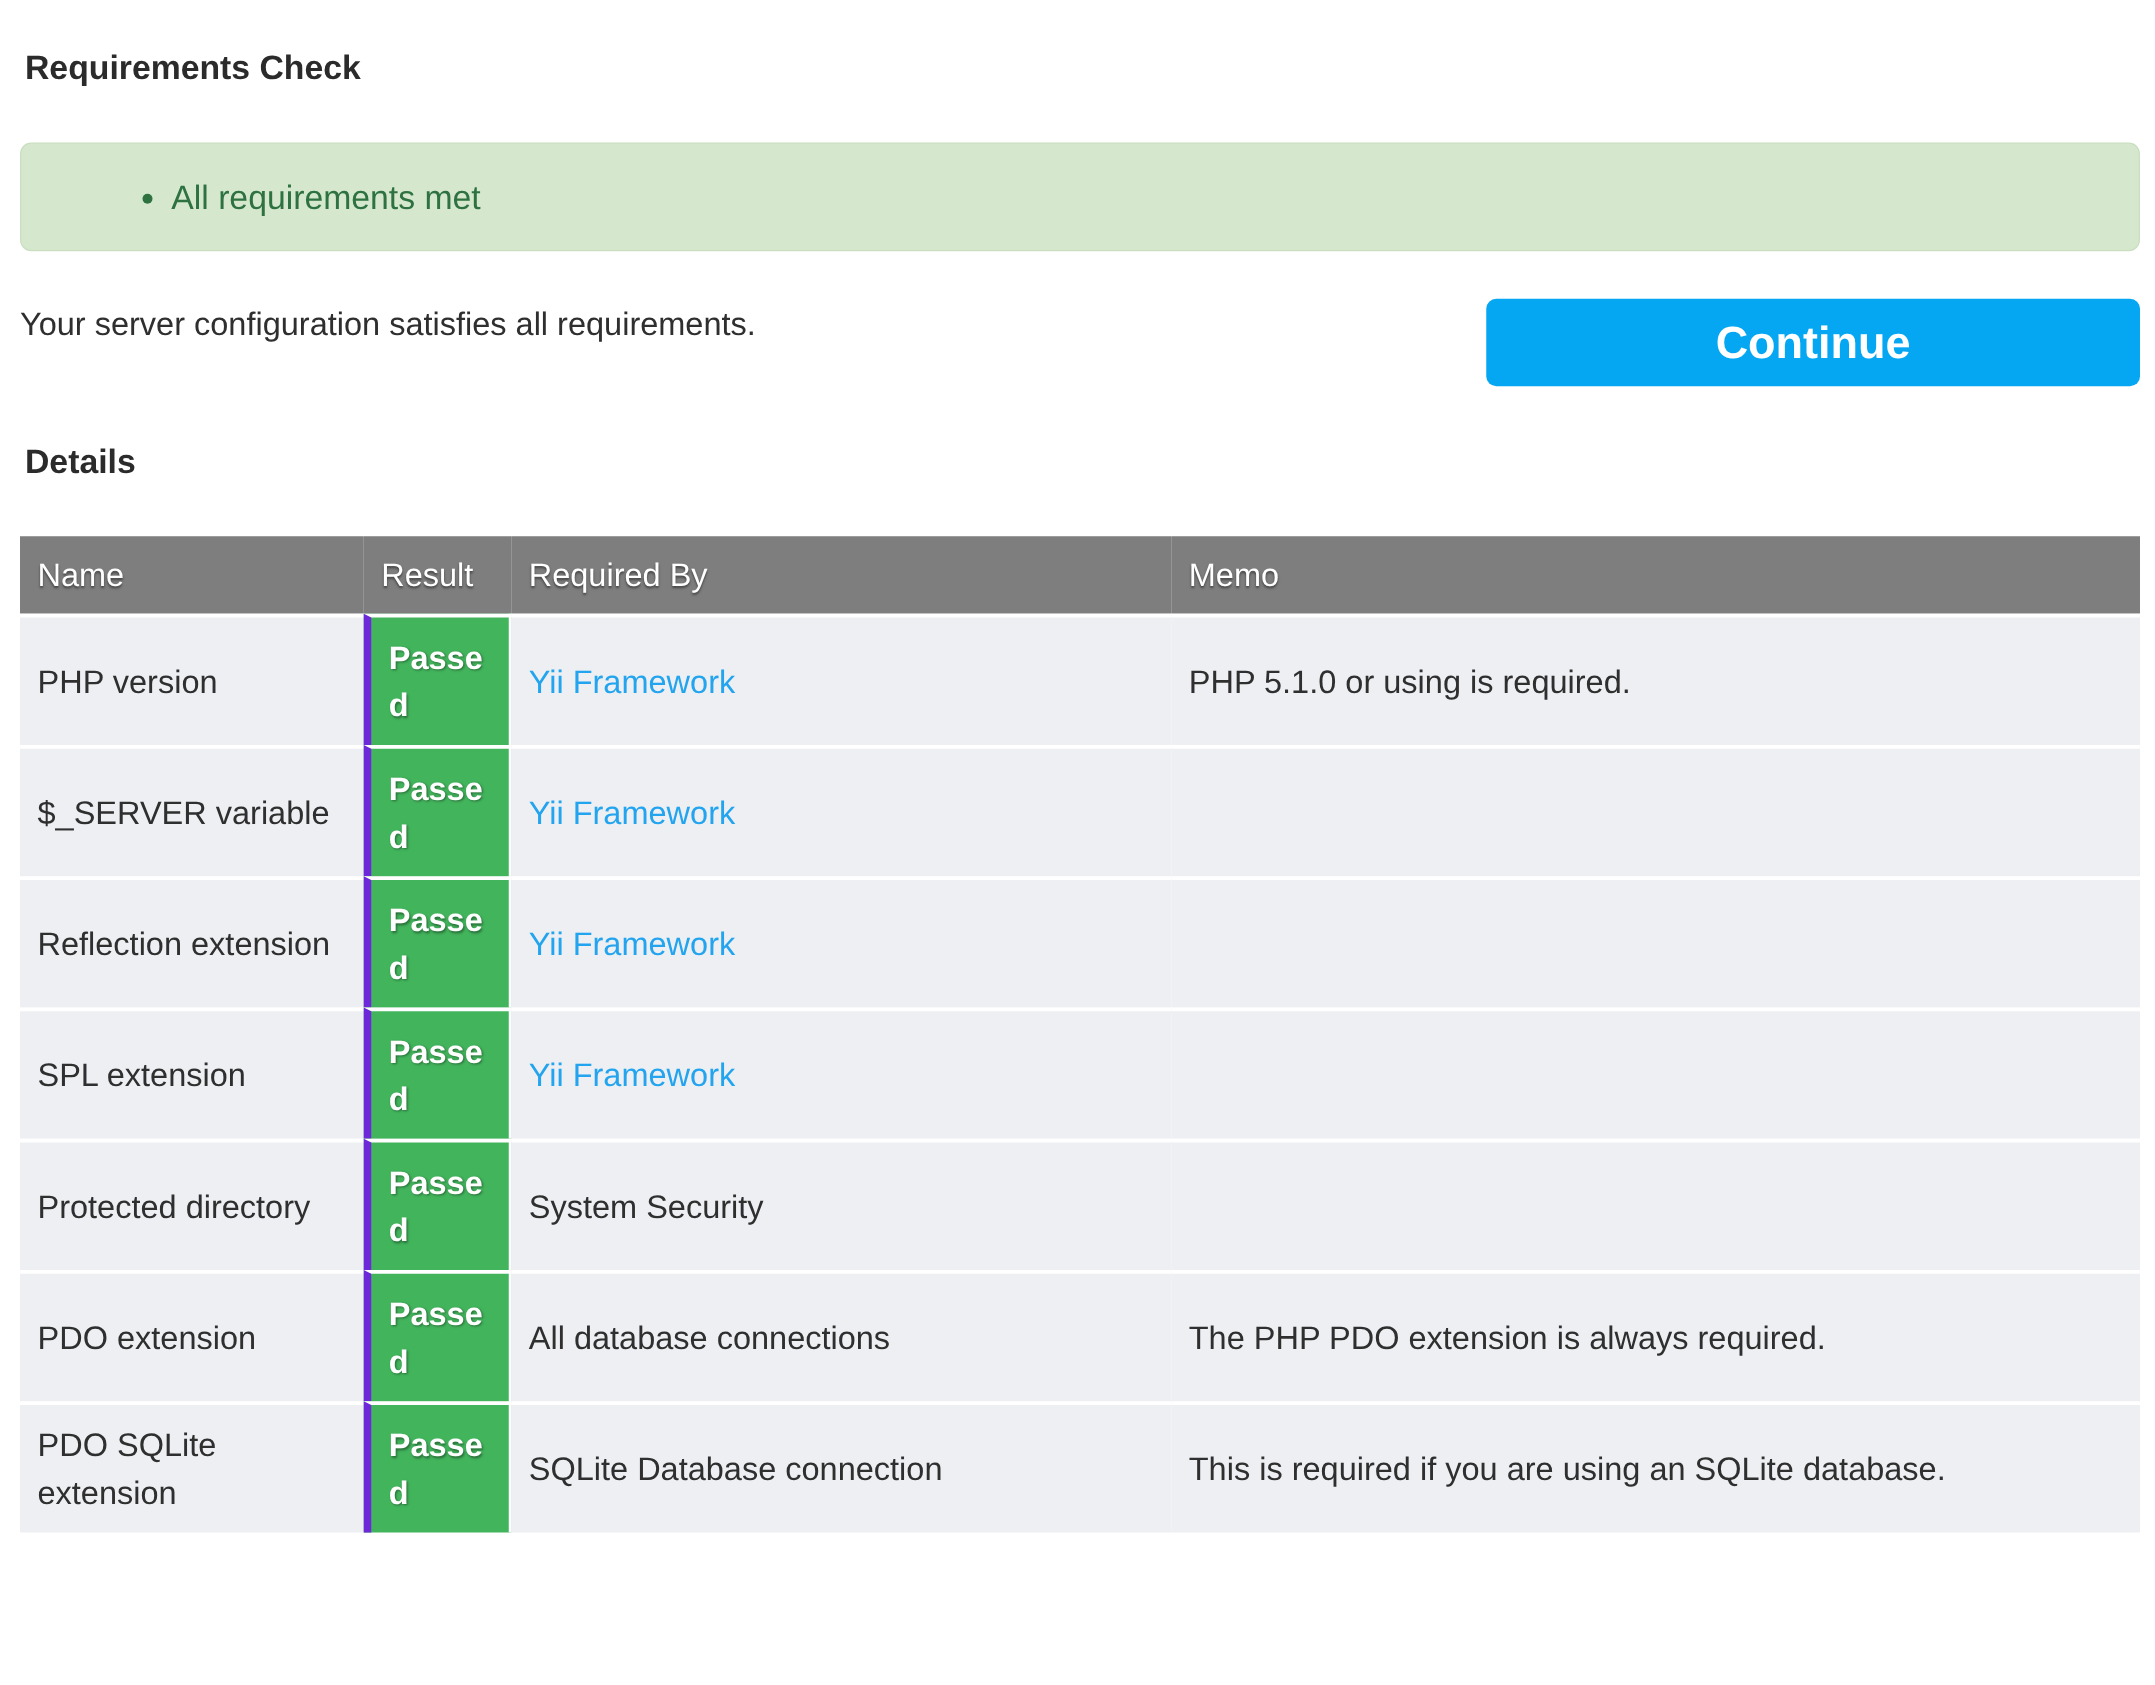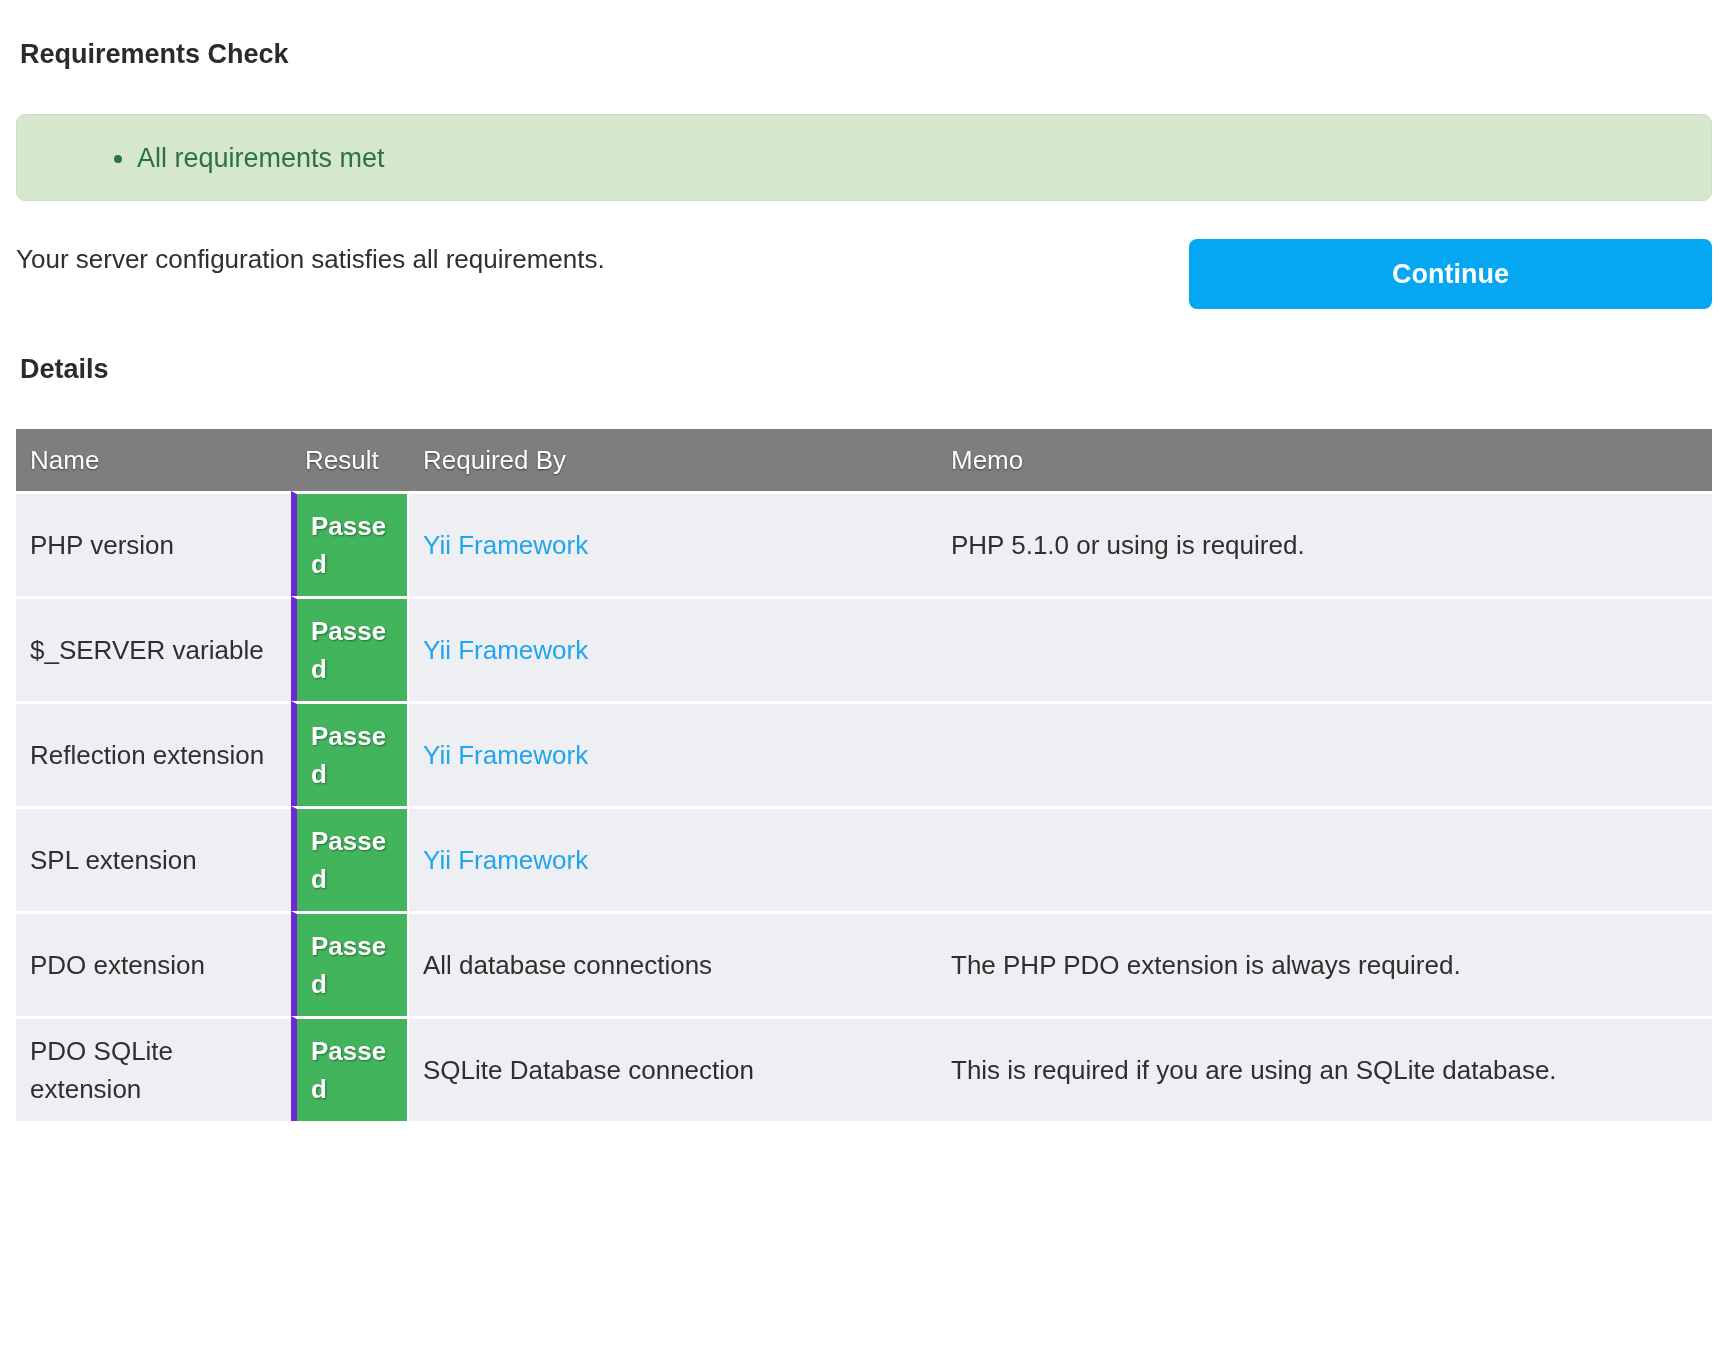--- a/index.html
+++ b/index.html
@@ -36,21 +36,21 @@
   }
   .alert-success li::marker{color:var(--alert-text);}
 
   .action-row{position:relative;margin:38px 12px 0 16px;height:110px;}
   .summary-text{margin:0;padding-top:4px;font-size:26px;line-height:32px;color:var(--text-dark);}
   .continue-btn{
     position:absolute;top:0;right:0;
     width:523px;height:70px;
     background:var(--accent-blue);
     border:none;border-radius:8px;
-    color:#fff;font-size:27px;font-weight:600;
+    color:#fff;font-size:36px;font-weight:600;
     font-family:"Liberation Sans","DejaVu Sans",sans-serif;
     cursor:pointer;
   }
 
   .details-heading{
     margin:4px 20px 0 20px;
     font-size:27px;line-height:32px;font-weight:bold;color:#2b2b2b;
   }
 
   table.req-table{
@@ -139,20 +139,26 @@
           <td class="col-required-by"><a href="#">Yii Framework</a></td>
           <td class="col-memo"></td>
         </tr>
         <tr>
           <td class="col-name">SPL extension</td>
           <td class="col-result">Passed</td>
           <td class="col-required-by"><a href="#">Yii Framework</a></td>
           <td class="col-memo"></td>
         </tr>
         <tr>
+          <td class="col-name">Protected directory</td>
+          <td class="col-result">Passed</td>
+          <td class="col-required-by">System Security</td>
+          <td class="col-memo"></td>
+        </tr>
+        <tr>
           <td class="col-name">PDO extension</td>
           <td class="col-result">Passed</td>
           <td class="col-required-by">All database connections</td>
           <td class="col-memo">The PHP PDO extension is always required.</td>
         </tr>
         <tr>
           <td class="col-name">PDO SQLite extension</td>
           <td class="col-result">Passed</td>
           <td class="col-required-by">SQLite Database connection</td>
           <td class="col-memo">This is required if you are using an SQLite database.</td>

